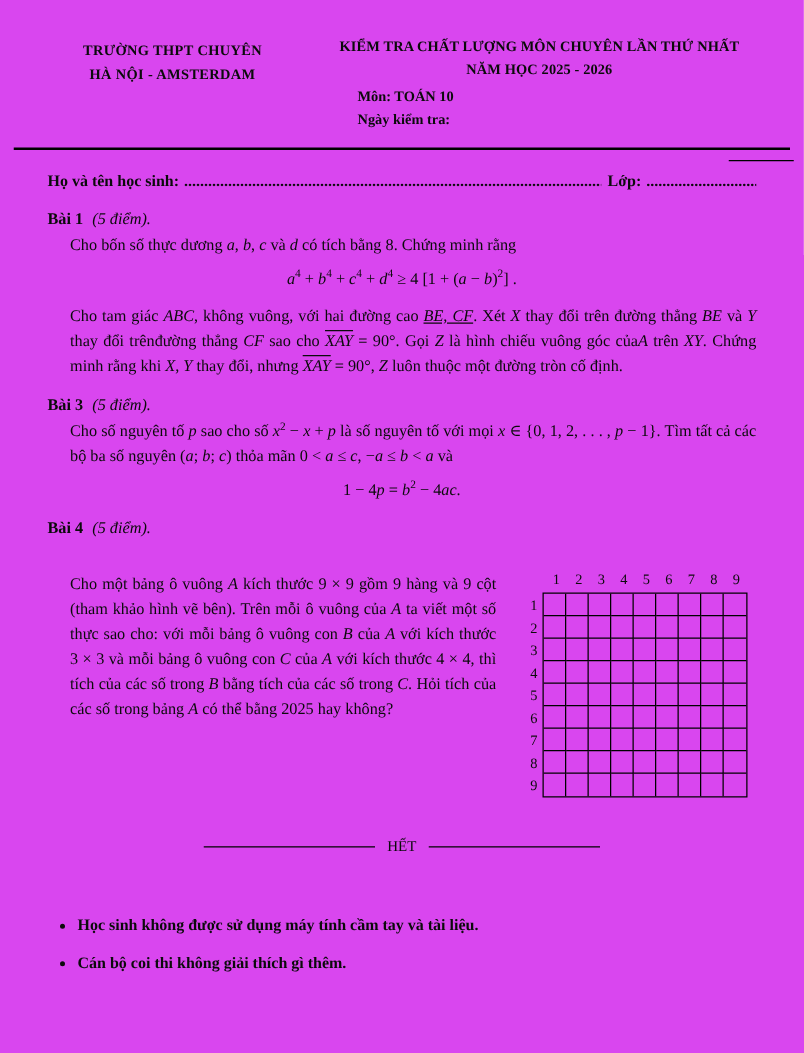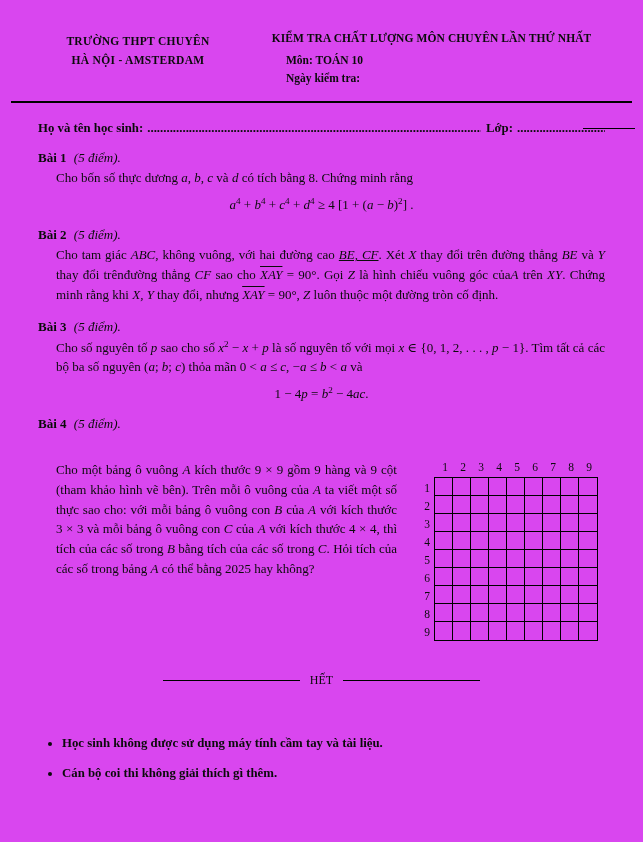--- a/index.html
+++ b/index.html
@@ -147,20 +147,21 @@
 
 <div class="page">
 
   <div class="header">
     <div class="header-left">
       <div>TRƯỜNG THPT CHUYÊN</div>
       <div>HÀ NỘI - AMSTERDAM</div>
     </div>
     <div class="header-right">
       <div class="title">KIỂM TRA CHẤT LƯỢNG MÔN CHUYÊN LẦN THỨ NHẤT</div>
+      <div class="title">NĂM HỌC 2025 - 2026</div>
       <div class="meta">
         <div><span class="seg-b">Môn: TOÁN 10</span></div>
         <div><span class="seg-b">Ngày kiểm tra:</span></div>
       </div>
     </div>
   </div>
 
   <div class="date-rule"></div>
   <div class="main-rule"></div>
 
@@ -174,24 +175,20 @@
   <section class="problem">
     <div class="prob-head">
       <span class="p-label">Bài 1</span>
       <span class="p-points">(5 điểm).</span>
     </div>
     <p class="prob-body"><span>Cho bốn số thực dương </span><span class="seg-i">a</span><span>, </span><span class="seg-i">b</span><span>, </span><span class="seg-i">c</span><span> và </span><span class="seg-i">d</span><span> có tích bằng 8. Chứng minh rằng</span></p>
     <div class="formula"><span class="seg-i">a</span><span class="seg-sup">4</span><span> + </span><span class="seg-i">b</span><span class="seg-sup">4</span><span> + </span><span class="seg-i">c</span><span class="seg-sup">4</span><span> + </span><span class="seg-i">d</span><span class="seg-sup">4</span><span> ≥ 4 [1 + (</span><span class="seg-i">a</span><span> − </span><span class="seg-i">b</span><span>)</span><span class="seg-sup">2</span><span>] .</span></div>
   </section>
 
   <section class="problem">
-    <div class="prob-head">
-      <span class="p-label">Bài 2</span>
-      <span class="p-points">(5 điểm).</span>
-    </div>
     <p class="prob-body"><span>Cho tam giác </span><span class="seg-i">ABC</span><span>, không vuông, với hai đường cao </span><span class="seg-i seg-u">BE, CF</span><span>. Xét </span><span class="seg-i">X</span><span> thay đổi trên đường thẳng </span><span class="seg-i">BE</span><span> và </span><span class="seg-i">Y</span><span> thay đổi trênđường thẳng </span><span class="seg-i">CF</span><span> sao cho </span><span class="seg-i seg-ov">XAY</span><span> = 90°. Gọi </span><span class="seg-i">Z</span><span> là hình chiếu vuông góc của</span><span class="seg-i">A</span><span> trên </span><span class="seg-i">XY</span><span>. Chứng minh rằng khi </span><span class="seg-i">X, Y</span><span> thay đổi, nhưng </span><span class="seg-i seg-ov">XAY</span><span> = 90°, </span><span class="seg-i">Z</span><span> luôn thuộc một đường tròn cố định.</span></p>
   </section>
 
   <section class="problem">
     <div class="prob-head">
       <span class="p-label">Bài 3</span>
       <span class="p-points">(5 điểm).</span>
     </div>
     <p class="prob-body"><span>Cho số nguyên tố </span><span class="seg-i">p</span><span> sao cho số </span><span class="seg-i">x</span><span class="seg-sup">2</span><span> − </span><span class="seg-i">x</span><span> + </span><span class="seg-i">p</span><span> là số nguyên tố với mọi </span><span class="seg-i">x</span><span> ∈ {0, 1, 2, . . . , </span><span class="seg-i">p</span><span> − 1}. Tìm tất cả các bộ ba số nguyên (</span><span class="seg-i">a</span><span>; </span><span class="seg-i">b</span><span>; </span><span class="seg-i">c</span><span>) thỏa mãn 0 &lt; </span><span class="seg-i">a</span><span> ≤ </span><span class="seg-i">c</span><span>, −</span><span class="seg-i">a</span><span> ≤ </span><span class="seg-i">b</span><span> &lt; </span><span class="seg-i">a</span><span> và</span></p>
     <div class="formula"><span>1 − 4</span><span class="seg-i">p</span><span> = </span><span class="seg-i">b</span><span class="seg-sup">2</span><span> − 4</span><span class="seg-i">ac</span><span>.</span></div>

